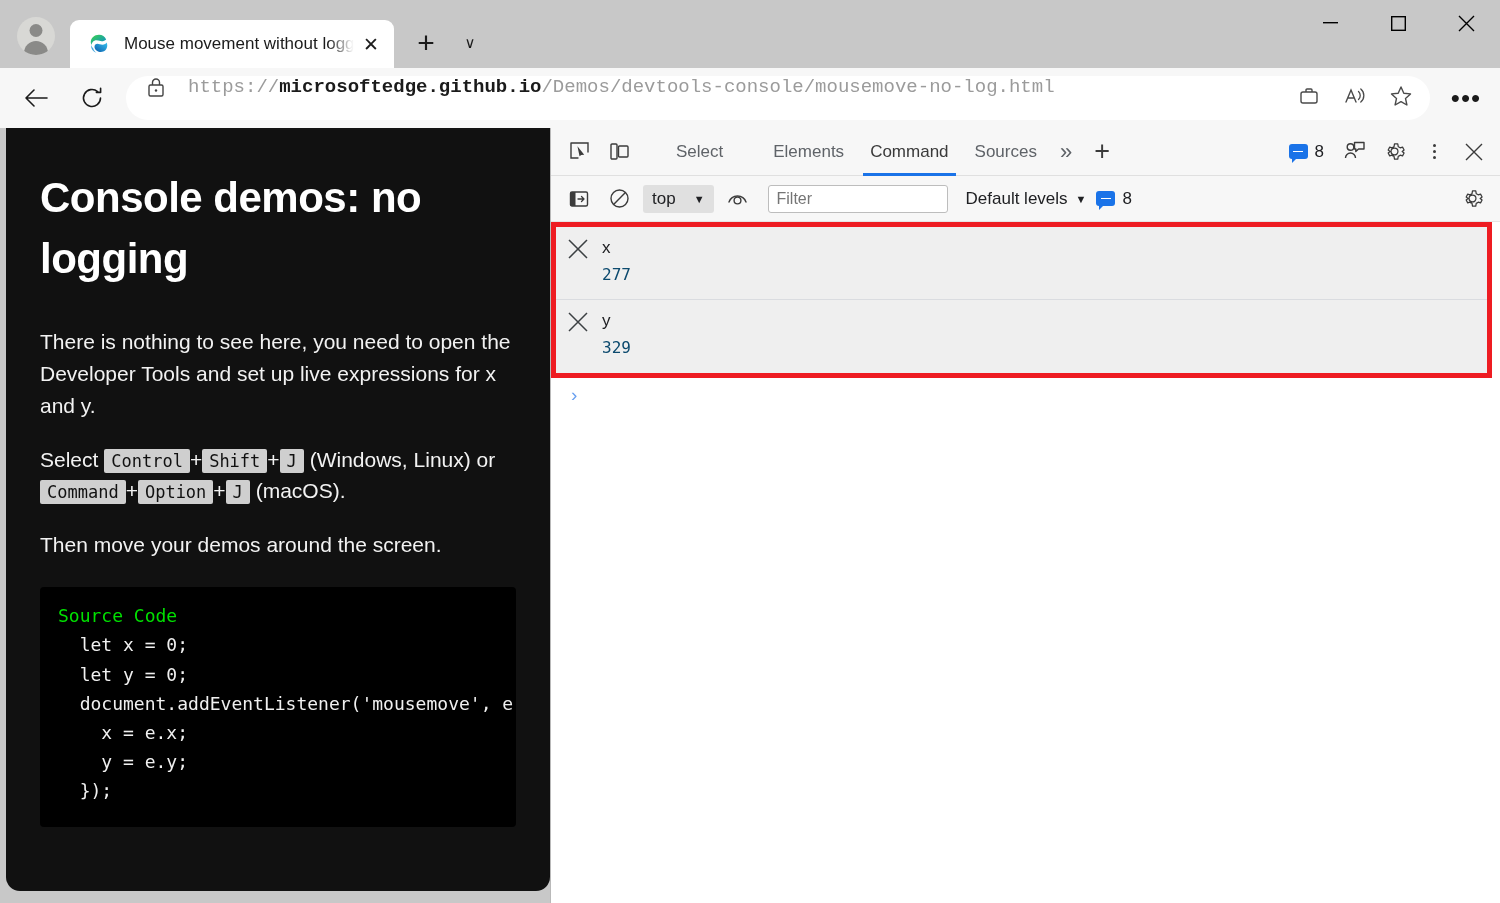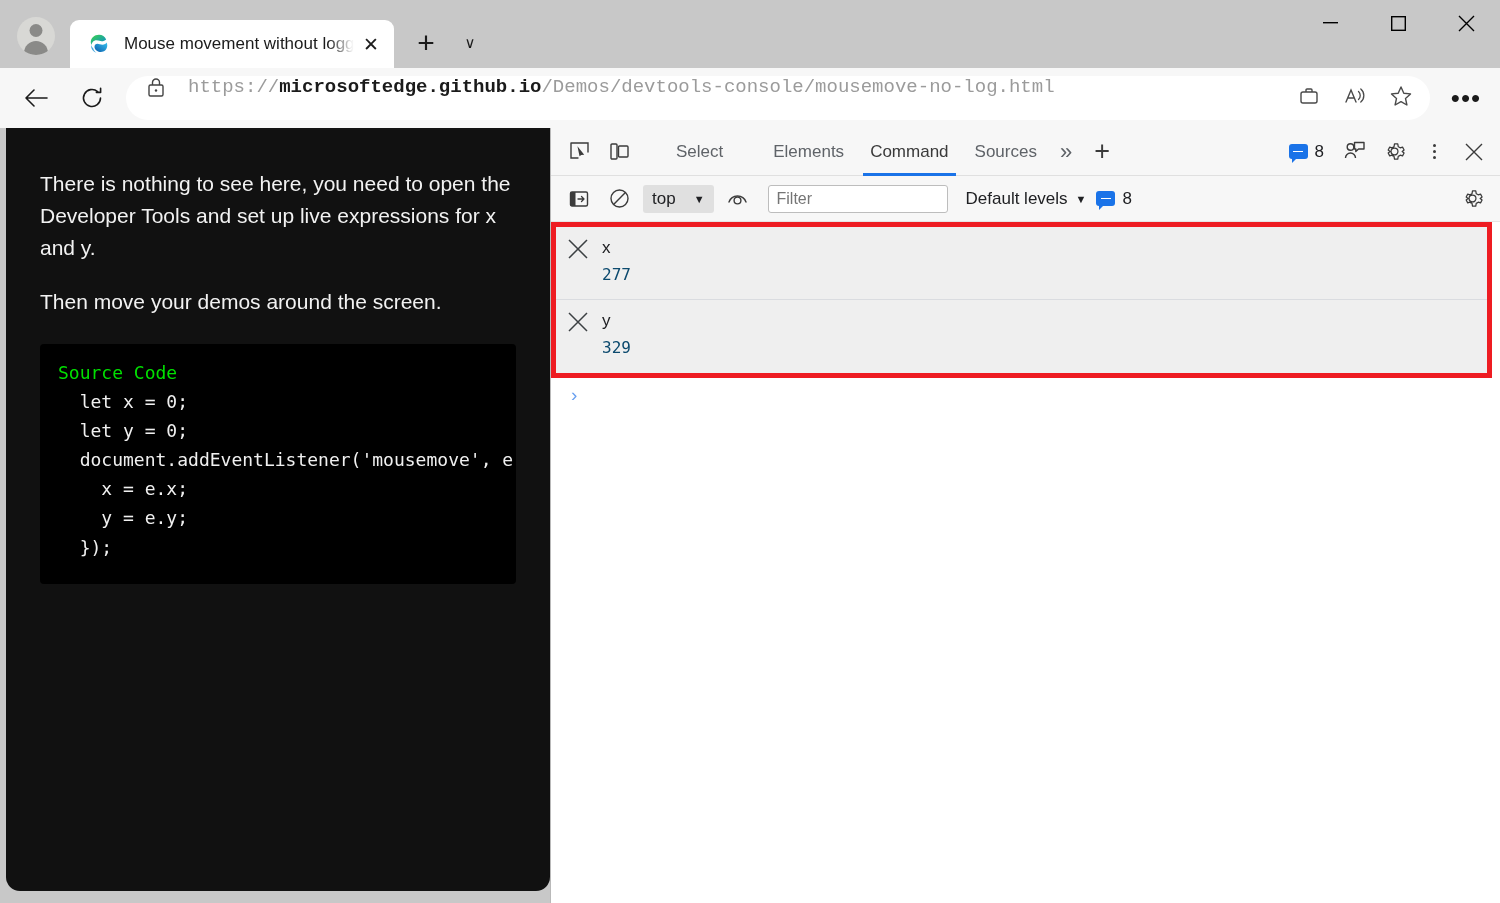--- a/index.html
+++ b/index.html
@@ -330,21 +330,29 @@
       </div>
     </div>
 
     <div class="dots-btn">•••</div>
   </div>
 
   <div class="body-split">
 
     <div class="page-pane">
       <div class="page-surface">
+        <h1 class="page-h1">Console demos: no logging</h1>
         <p class="page-p">There is nothing to see here, you need to open the Developer Tools and set up live expressions for x and y.</p>
+        <p class="page-p">
+          <span>Select</span>
+          <kbd>Control</kbd>+<kbd>Shift</kbd>+<kbd>J</kbd>
+          <span>(Windows, Linux) or</span>
+          <kbd>Command</kbd>+<kbd>Option</kbd>+<kbd>J</kbd>
+          <span>(macOS).</span>
+        </p>
         <p class="page-p">Then move your demos around the screen.</p>
         <div class="codeblock"><span class="code-title">Source Code</span>
 <span class="code-body">  let x = 0;
   let y = 0;
   document.addEventListener('mousemove', e =&gt; {
     x = e.x;
     y = e.y;
   });</span></div>
       </div>
     </div>

